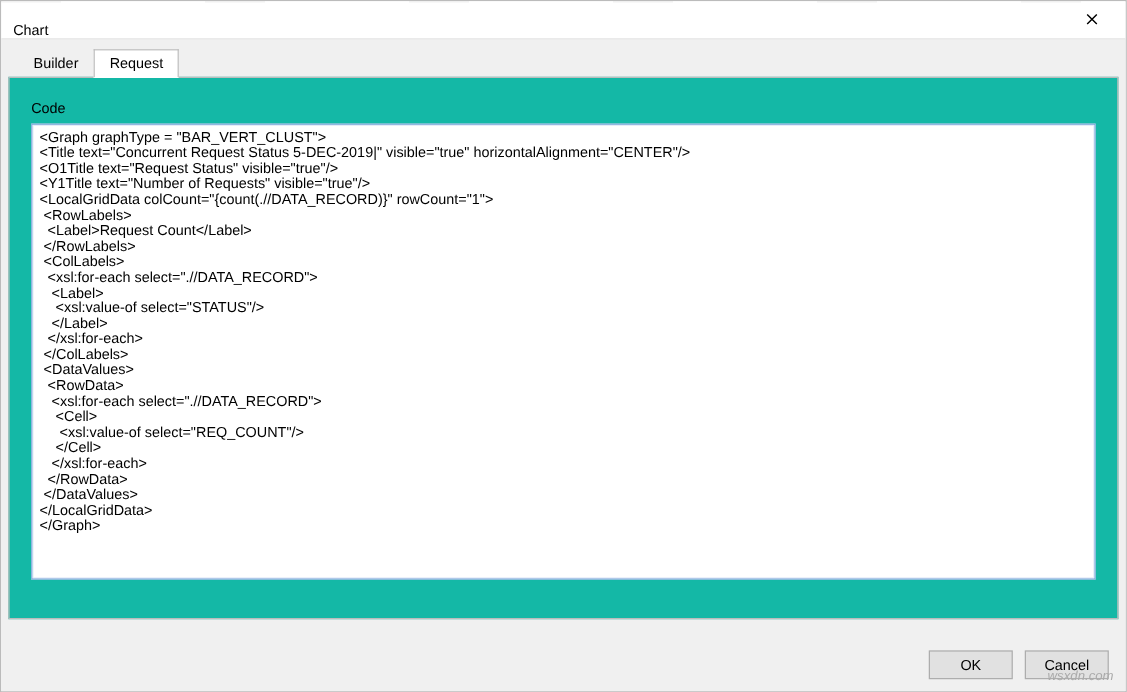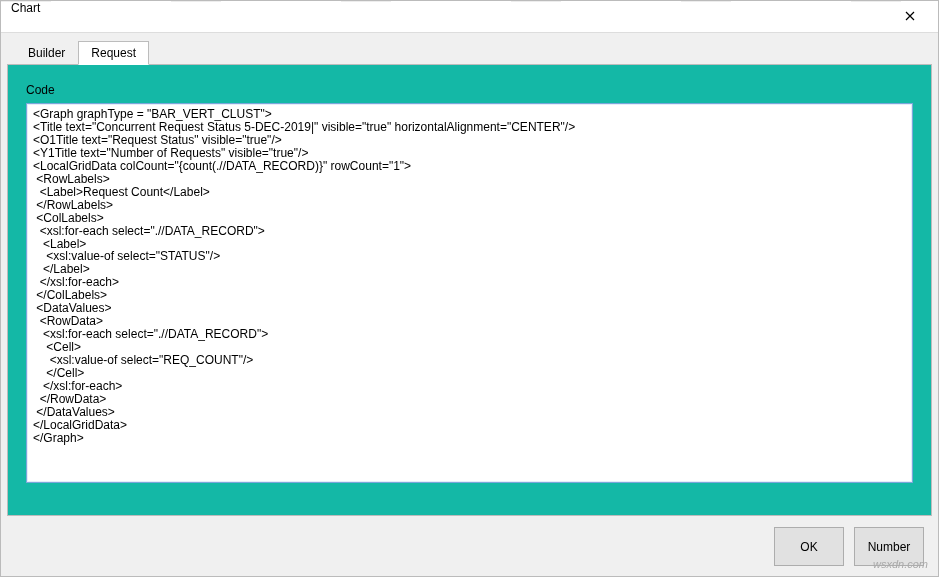--- a/index.html
+++ b/index.html
@@ -9,21 +9,21 @@
       background: #fff;
       width: 939px;
       height: 577px;
       overflow: hidden;
       position: relative;
       border: 1px solid #bbb;
     }
     .titlebar {
       height: 32px;
       display: flex;
-      align-items: flex-start;
+      align-items: flex-end;
       padding: 0 8px 0 10px;
       border-bottom: 1px solid #ddd;
       background: #fff;
     }
     .titlebar .title {
       flex: 1;
       font-size: 12px;
       color: #000;
     }
     .titlebar .close {
@@ -95,21 +95,21 @@
     }
     .footer {
       position: absolute;
       bottom: 10px;
       right: 14px;
       display: flex;
       gap: 10px;
     }
     .btn {
       min-width: 70px;
-      height: 39px;
+      height: 24px;
       background: #e1e1e1;
       border: 1px solid #adadad;
       font-size: 12px;
       cursor: pointer;
       padding: 0 10px;
     }
     .watermark {
       position: absolute;
       bottom: 6px;
       right: 10px;
@@ -173,17 +173,17 @@
     &lt;/Cell&gt;
    &lt;/xsl:for-each&gt;
   &lt;/RowData&gt;
  &lt;/DataValues&gt;
 &lt;/LocalGridData&gt;
 &lt;/Graph&gt;</textarea>
   </div>
 
   <div class="footer">
     <button class="btn">OK</button>
-    <button class="btn">Number</button>
+    <button class="btn">Cancel</button>
   </div>
 </div>
 
 <div class="watermark">wsxdn.com</div>
 
 </body></html>

